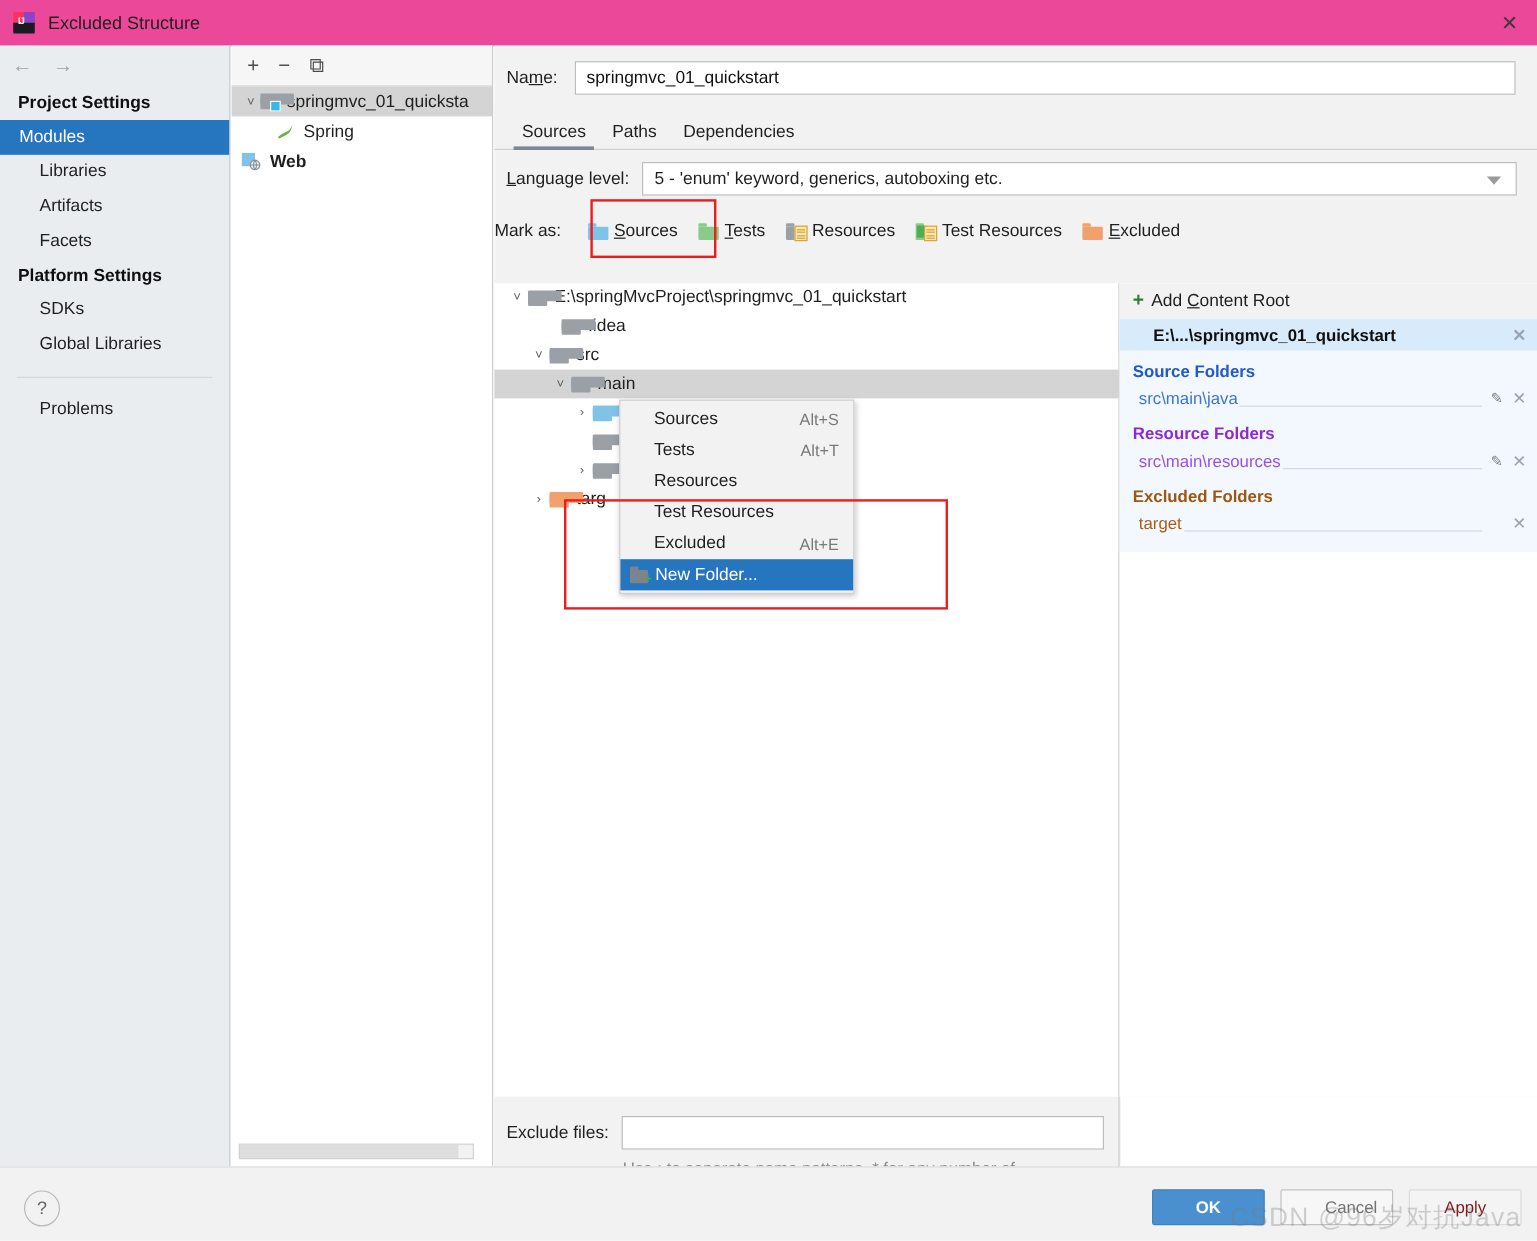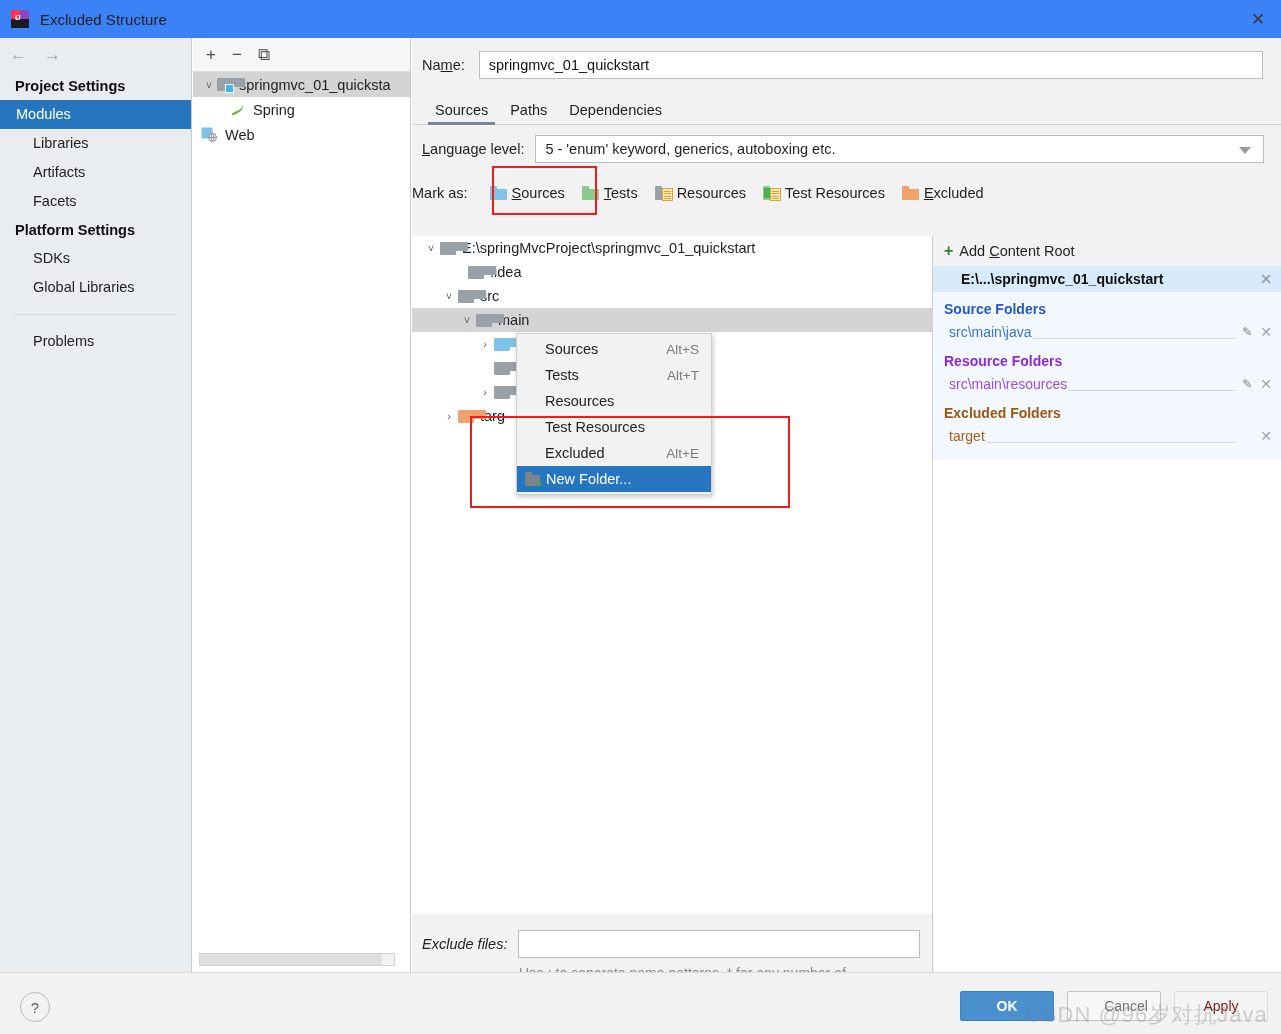--- a/index.html
+++ b/index.html
@@ -11,21 +11,21 @@
     font-family: "Liberation Sans", sans-serif;
     font-size: 13.5px;
     color: #1f1f1f;
     overflow: hidden;
     position: relative;
   }
 
   
   .titlebar {
     position: absolute; left: 0; top: 0; width: 1281px; height: 38px;
-    background: #3b82f6;
+    background: #ec4899;
     border-bottom: 1px solid #e3e3e3;
     display: flex; align-items: center;
   }
   .title-icon {
     width: 18px; height: 18px; margin-left: 11px; margin-right: 11px;
     position: relative; flex: none;
   }
   .title-icon .tl { position:absolute; left:0; top:0; width:9px; height:9px; background:#fe315d; border-radius:1px 0 0 0;}
   .title-icon .tr { position:absolute; left:9px; top:0; width:9px; height:9px; background:#8b43c7; border-radius:0 1px 0 0;}
   .title-icon .bl { position:absolute; left:0; top:9px; width:9px; height:9px; background:#1a1a22; border-radius:0 0 0 1px;}
@@ -263,21 +263,21 @@
     border: 2.5px solid #ee1c1c; box-sizing: border-box; z-index: 60;
     pointer-events: none;
   }
 
   
   .exclude {
     position: absolute; left: 0; top: 876px; width: 521px; height: 96px;
     background: #f2f2f2; border-right: 1px solid #c9cdd1; box-sizing: border-box;
   }
   .exclude-row {
-    display: flex; align-items: center; padding: 16px 12px 0 10px; font-style: italic;
+    display: flex; align-items: center; padding: 16px 12px 0 10px;
   }
   .exclude-label { font-size: 14.5px; margin-right: 11px; }
   .exclude-input {
     flex: 1; height: 28px; background: #ffffff; border: 1px solid #bdbdbd;
     box-sizing: border-box;
   }
   .exclude-hint {
     color: #8a8a8a; font-size: 14px; line-height: 21px;
     padding: 5px 16px 0 107px;
   }
@@ -366,21 +366,21 @@
 
   <div class="module-row" style="padding-left:36px;">
     <span class="leaf-ico">
       <svg width="17" height="15" viewBox="0 0 17 15">
         <path d="M14.5 2 C13 8.5 7 8 3.2 11.8 C2.2 12.8 3 13.8 4.6 13 C9 10.8 14 9.5 14.5 2 Z" fill="#6db33f"></path>
       </svg>
     </span>
     <span>Spring</span>
   </div>
 
-  <div class="module-row" style="">
+  <div class="module-row" style="font-weight:bold;">
     <span class="leaf-ico">
       <svg width="17" height="15" viewBox="0 0 17 15">
         <rect x="0.5" y="0.5" width="11" height="11" fill="#7fc4e8"></rect>
         <circle cx="11.5" cy="10.5" r="4" fill="#e9eef2" stroke="#8a8f94" stroke-width="1"></circle>
         <path d="M7.5 10.5 H15.5 M11.5 6.5 C9.8 8.6 9.8 12.4 11.5 14.5 M11.5 6.5 C13.2 8.6 13.2 12.4 11.5 14.5" stroke="#8a8f94" fill="none" stroke-width="0.9"></path>
       </svg>
     </span>
     <span>Web</span>
   </div>
 

